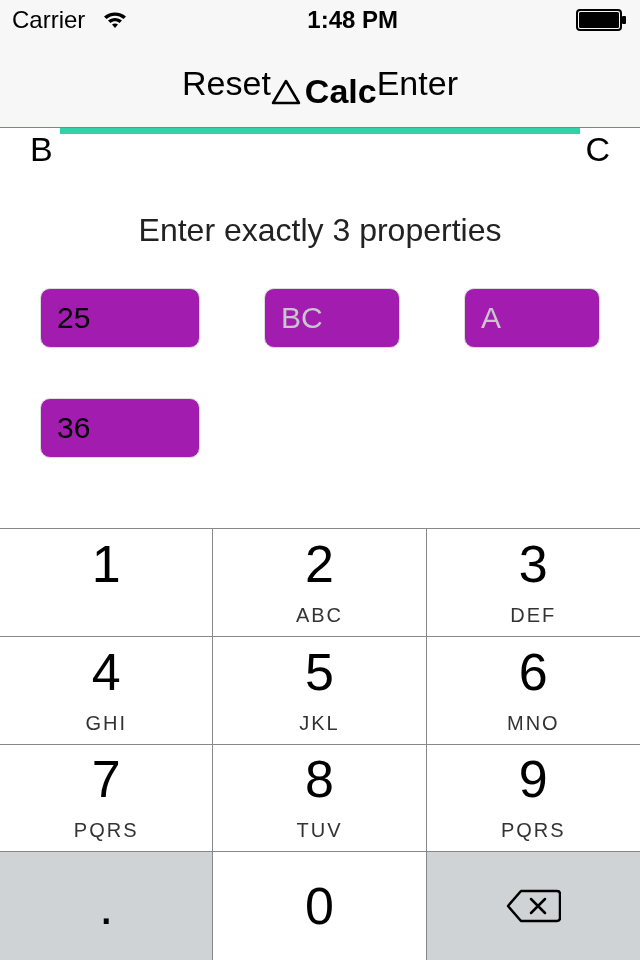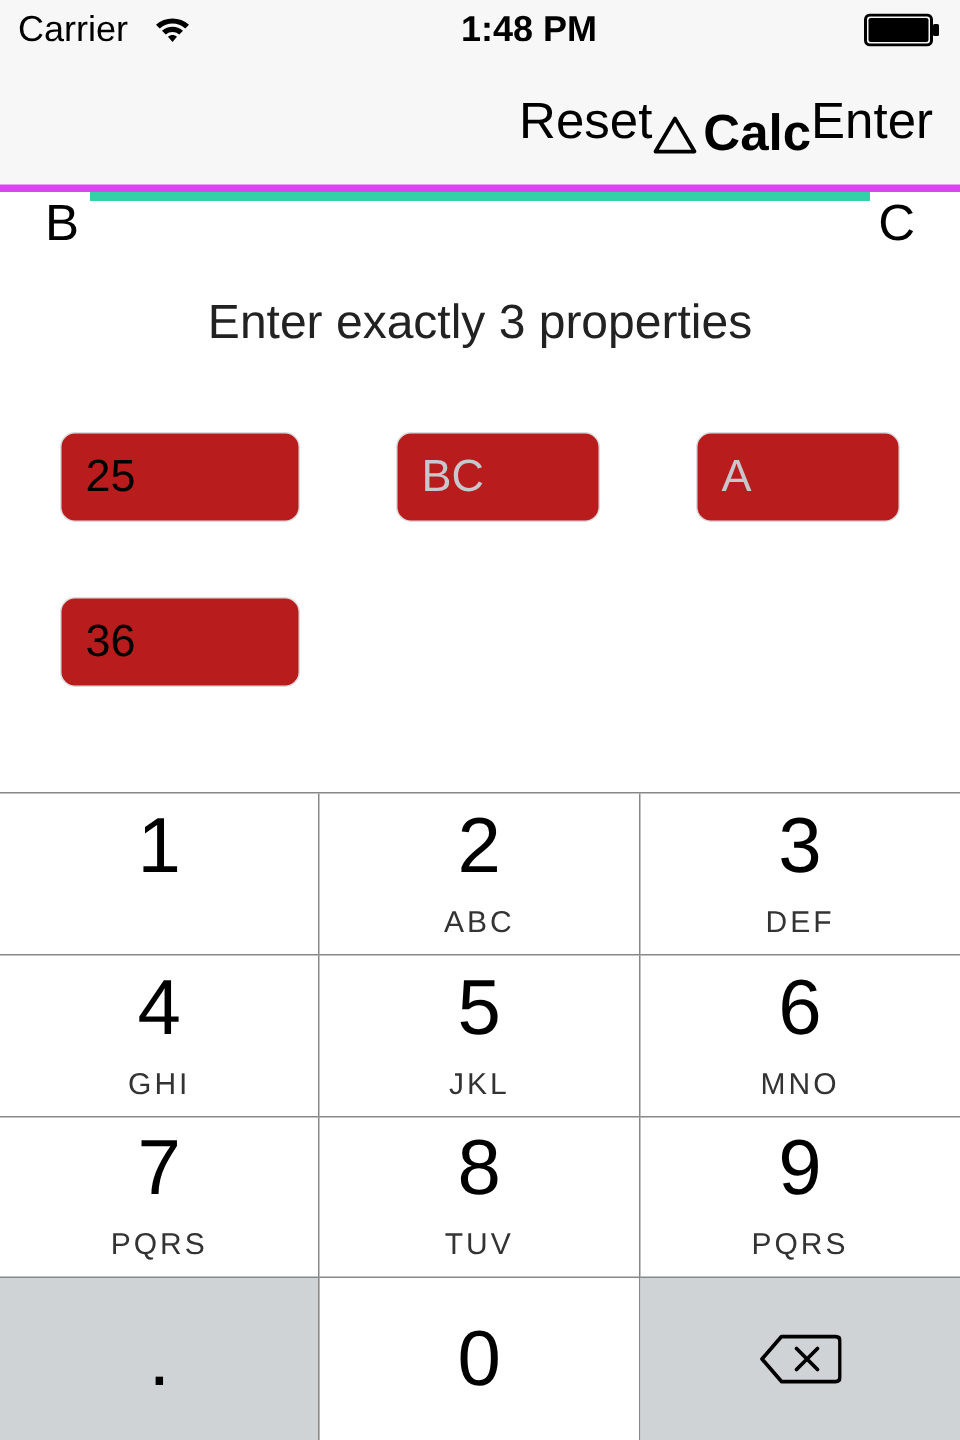--- a/index.html
+++ b/index.html
@@ -5,34 +5,34 @@
   * { box-sizing: border-box; margin: 0; padding: 0; }
   html, body { width: 640px; height: 960px; font-family: -apple-system, "Helvetica Neue", Arial, sans-serif; background: #fff; color: #000; overflow: hidden; }
   
   .status-bar { height: 40px; background: #f7f7f7; display: flex; align-items: center; justify-content: space-between; padding: 0 12px; }
   .status-left { display: flex; align-items: center; gap: 16px; }
   .carrier { font-size: 24px; font-weight: 400; }
   .wifi-icon { display: inline-flex; }
   .status-time { font-size: 24px; font-weight: 600; }
   .battery-icon { display: inline-flex; }
 
-  .nav-bar { height: 88px; background: #f7f7f7; border-bottom: 5px solid #d946ef; display: flex; align-items: center; justify-content: flex-end; padding: 0 18px; }
+  .nav-bar { height: 88px; background: #f7f7f7; border-bottom: 1px solid #d946ef; display: flex; align-items: center; justify-content: center; padding: 0 18px; }
   .nav-left, .nav-right { font-size: 34px; font-weight: 300; color: #000; cursor: pointer; }
   .nav-title { display: flex; align-items: center; gap: 4px; font-size: 34px; font-weight: 600; margin-top: 16px; }
   .tri-icon { display: inline-flex; }
 
   .content { position: relative; height: 400px; }
   .triangle-strip { position: absolute; top: 0; left: 60px; right: 60px; height: 6px; background: #34d1a8; }
   .vertex-b { position: absolute; top: 2px; left: 30px; font-size: 34px; font-weight: 400; }
   .vertex-c { position: absolute; top: 2px; right: 30px; font-size: 34px; font-weight: 400; }
 
-  .prompt { position: absolute; top: 68px; width: 100%; text-align: center; font-size: 32px; font-weight: 300; color: #222; }
+  .prompt { position: absolute; top: 84px; width: 100%; text-align: center; font-size: 32px; font-weight: 300; color: #222; }
 
   .fields { position: absolute; top: 160px; left: 0; right: 0; padding: 0 40px; display: grid; grid-template-columns: repeat(3, 1fr); grid-template-rows: repeat(2, 60px); gap: 50px 40px; }
-  .field { border: 1px solid #ddd; border-radius: 10px; display: flex; align-items: center; padding: 0 16px; font-size: 30px; font-weight: 300; background: #b91c1c; }
+  .field { border: 1px solid #ddd; border-radius: 10px; display: flex; align-items: center; padding: 0 16px; font-size: 30px; font-weight: 300; background: #a21caf; }
   .field.filled { color: #000; }
   .field.empty { color: #c7c7cd; margin-left: 24px; }
 
   .keypad { position: absolute; bottom: 0; left: 0; width: 640px; height: 432px; display: grid; grid-template-columns: repeat(3, 1fr); grid-template-rows: repeat(4, 1fr); border-top: 1px solid #888; background: #fff; }
   .key { display: flex; flex-direction: column; align-items: center; justify-content: center; cursor: pointer; user-select: none; }
   .key .digit { font-size: 52px; font-weight: 300; line-height: 1; }
   .key .letters { font-size: 20px; font-weight: 500; letter-spacing: 2px; color: #333; margin-top: 14px; }
   .key.br { border-right: 1px solid #888; }
   .key.bb { border-bottom: 1px solid #888; }
   .key.gray { background: #cfd3d6; }

